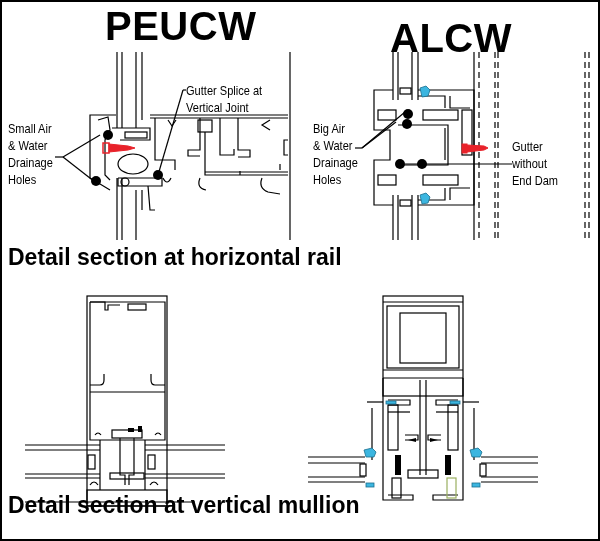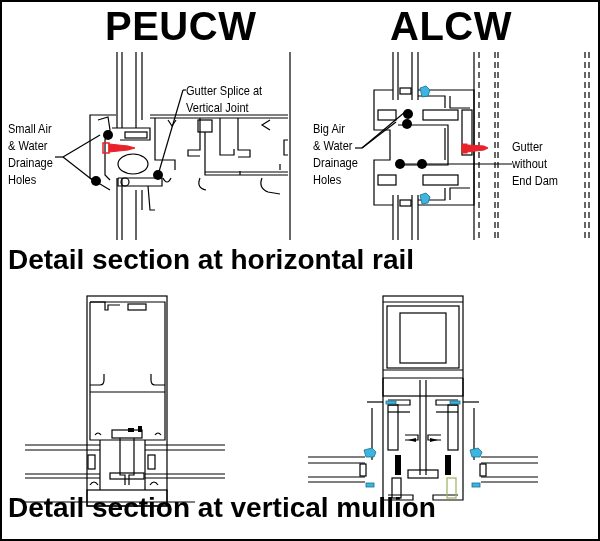--- a/index.html
+++ b/index.html
@@ -1,29 +1,29 @@
 <!DOCTYPE html>
 <html><head>
 <meta charset="utf-8">
 <style>
   html, body { margin: 0; padding: 0; background: #fff; }
   body { width: 600px; height: 541px; position: relative; overflow: hidden; font-family: "Liberation Sans", sans-serif; }
   .frame { position: absolute; left: 0; top: 0; width: 596px; height: 537px; border: 2px solid #000; background: #fff; }
   .title { position: absolute; font-family: "Liberation Sans", sans-serif; font-weight: bold; font-size: 40px; color: #000; letter-spacing: 0.5px; }
-  .caption { position: absolute; font-family: "Liberation Sans", sans-serif; font-weight: bold; font-size: 28px; color: #000; }
+  .caption { position: absolute; font-family: "Liberation Sans", sans-serif; font-weight: bold; font-size: 23px; color: #000; }
   .label { position: absolute; font-family: "Liberation Sans", sans-serif; font-size: 13px; line-height: 17px; color: #000; transform: scaleX(0.85); transform-origin: left top; white-space: pre-line; }
   svg { position: absolute; left: 0; top: 0; }
 </style>
 </head>
 <body>
 
 <div class="frame"></div>
 
 <div class="title" style="left:105px; top:4px;">PEUCW</div>
-<div class="title" style="left:390px; top:4px;">ALCW</div>
+<div class="title" style="left:390px; top:16px;">ALCW</div>
 
 <svg width="600" height="541" style="pointer-events:none">
   <g fill="none" stroke="#000" stroke-width="1.2">
 
     <line x1="117" y1="52" x2="117" y2="128"></line>
     <line x1="122" y1="52" x2="122" y2="128"></line>
     <line x1="136" y1="52" x2="136" y2="128"></line>
     <line x1="142" y1="52" x2="142" y2="120"></line>
 
     <line x1="117" y1="178" x2="117" y2="240"></line>

